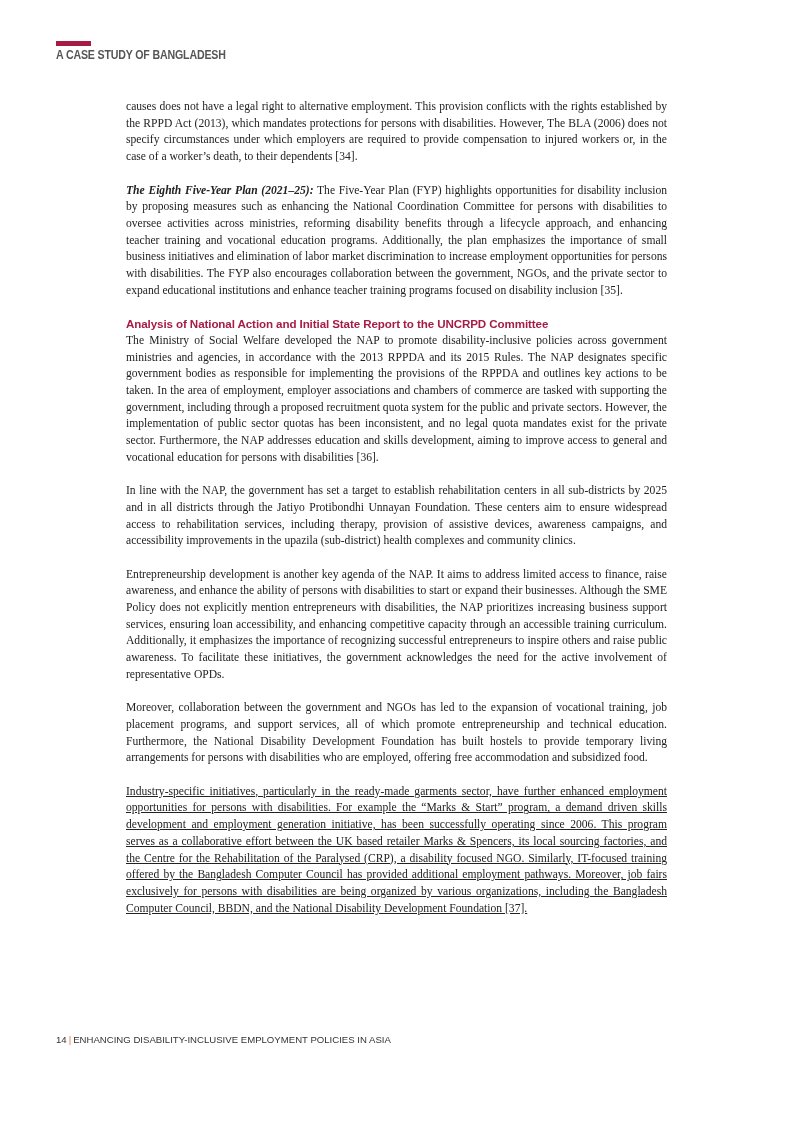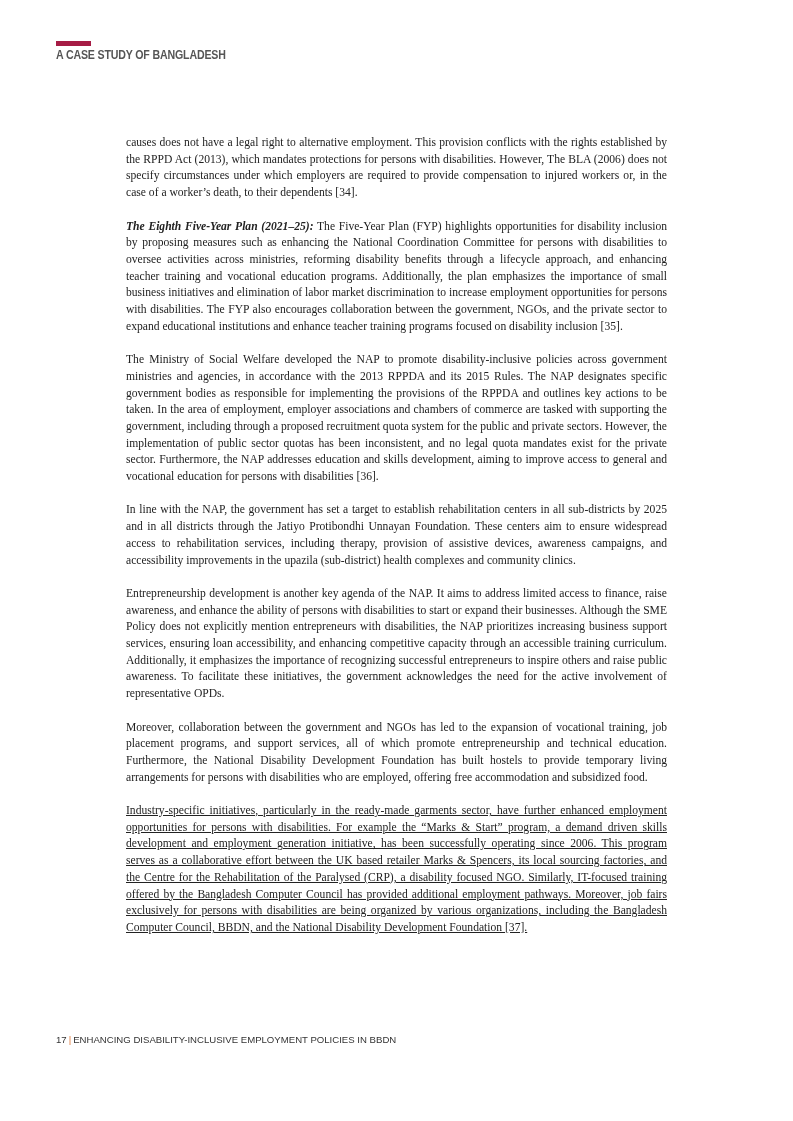--- a/index.html
+++ b/index.html
@@ -1,37 +1,38 @@
 <!DOCTYPE html>
 <html><head>
   <meta charset="utf-8">
   <style>
     html, body { margin: 0; padding: 0; background: #ffffff; }
     body { width: 793px; height: 1121px; position: relative; overflow: hidden; }
     .header-bar { position: absolute; left: 56px; top: 41px; width: 35px; height: 5px; background: #a61c45; }
     .header-title { position: absolute; left: 56px; top: 48px; font-family: "Liberation Sans", sans-serif; font-weight: bold; font-size: 12.5px; color: #555555; letter-spacing: -0.2px; transform: scaleX(0.85); transform-origin: left top; white-space: nowrap; }
-    .content { position: absolute; left: 126px; top: 99px; width: 541px; font-family: "Liberation Serif", serif; font-size: 11.6px; line-height: 16.7px; color: #222222; margin-top: 36px; }
+    .content { position: absolute; left: 126px; top: 99px; width: 541px; font-family: "Liberation Serif", serif; font-size: 11.6px; line-height: 16.7px; color: #222222; }
     .content p { margin: 0 0 16.7px 0; text-align: justify; }
     .content p.tight { margin-bottom: 0; text-decoration: underline; }
     .section-heading { font-family: "Liberation Sans", sans-serif; font-weight: bold; font-size: 11.6px; color: #a61c45; margin: 0; line-height: 16.7px; letter-spacing: -0.1px; }
     .lead { font-weight: bold; font-style: italic; }
     .footer { position: absolute; left: 56px; top: 1034px; font-family: "Liberation Sans", sans-serif; font-size: 9.6px; color: #333333; white-space: nowrap; }
     .footer .sep { color: #e07a3a; padding: 0 2px; }
   </style>
 </head>
 <body>
 
 <div class="header-bar"></div>
 <div class="header-title">A CASE STUDY OF BANGLADESH</div>
 
 <div class="content">
   <p>causes does not have a legal right to alternative employment. This provision conflicts with the rights established by the RPPD Act (2013), which mandates protections for persons with disabilities. However, The BLA (2006) does not specify circumstances under which employers are required to provide compensation to injured workers or, in the case of a worker’s death, to their dependents [34].</p>
   <p><span class="lead">The Eighth Five-Year Plan (2021–25):</span><span> The Five-Year Plan (FYP) highlights opportunities for disability inclusion by proposing measures such as enhancing the National Coordination Committee for persons with disabilities to oversee activities across ministries, reforming disability benefits through a lifecycle approach, and enhancing teacher training and vocational education programs. Additionally, the plan emphasizes the importance of small business initiatives and elimination of labor market discrimination to increase employment opportunities for persons with disabilities. The FYP also encourages collaboration between the government, NGOs, and the private sector to expand educational institutions and enhance teacher training programs focused on disability inclusion [35].</span></p>
+  <div class="section-heading">Analysis of National Action and Initial State Report to the UNCRPD Committee</div>
   <p>The Ministry of Social Welfare developed the NAP to promote disability-inclusive policies across government ministries and agencies, in accordance with the 2013 RPPDA and its 2015 Rules. The NAP designates specific government bodies as responsible for implementing the provisions of the RPPDA and outlines key actions to be taken. In the area of employment, employer associations and chambers of commerce are tasked with supporting the government, including through a proposed recruitment quota system for the public and private sectors. However, the implementation of public sector quotas has been inconsistent, and no legal quota mandates exist for the private sector. Furthermore, the NAP addresses education and skills development, aiming to improve access to general and vocational education for persons with disabilities [36].</p>
   <p>In line with the NAP, the government has set a target to establish rehabilitation centers in all sub-districts by 2025 and in all districts through the Jatiyo Protibondhi Unnayan Foundation. These centers aim to ensure widespread access to rehabilitation services, including therapy, provision of assistive devices, awareness campaigns, and accessibility improvements in the upazila (sub-district) health complexes and community clinics.</p>
   <p>Entrepreneurship development is another key agenda of the NAP. It aims to address limited access to finance, raise awareness, and enhance the ability of persons with disabilities to start or expand their businesses. Although the SME Policy does not explicitly mention entrepreneurs with disabilities, the NAP prioritizes increasing business support services, ensuring loan accessibility, and enhancing competitive capacity through an accessible training curriculum. Additionally, it emphasizes the importance of recognizing successful entrepreneurs to inspire others and raise public awareness. To facilitate these initiatives, the government acknowledges the need for the active involvement of representative OPDs.</p>
   <p>Moreover, collaboration between the government and NGOs has led to the expansion of vocational training, job placement programs, and support services, all of which promote entrepreneurship and technical education. Furthermore, the National Disability Development Foundation has built hostels to provide temporary living arrangements for persons with disabilities who are employed, offering free accommodation and subsidized food.</p>
   <p class="tight">Industry-specific initiatives, particularly in the ready-made garments sector, have further enhanced employment opportunities for persons with disabilities. For example the “Marks &amp; Start” program, a demand driven skills development and employment generation initiative, has been successfully operating since 2006. This program serves as a collaborative effort between the UK based retailer Marks &amp; Spencers, its local sourcing factories, and the Centre for the Rehabilitation of the Paralysed (CRP), a disability focused NGO.  Similarly, IT-focused training offered by the Bangladesh Computer Council has provided additional employment pathways. Moreover, job fairs exclusively for persons with disabilities are being organized by various organizations, including the Bangladesh Computer Council, BBDN, and the National Disability Development Foundation [37].</p>
 </div>
 
 <div class="footer">
-  <span>17</span><span class="sep">|</span><span>ENHANCING DISABILITY-INCLUSIVE EMPLOYMENT POLICIES IN BBDN</span>
+  <span>14</span><span class="sep">|</span><span>ENHANCING DISABILITY-INCLUSIVE EMPLOYMENT POLICIES IN ASIA</span>
 </div>
 
 </body></html>

